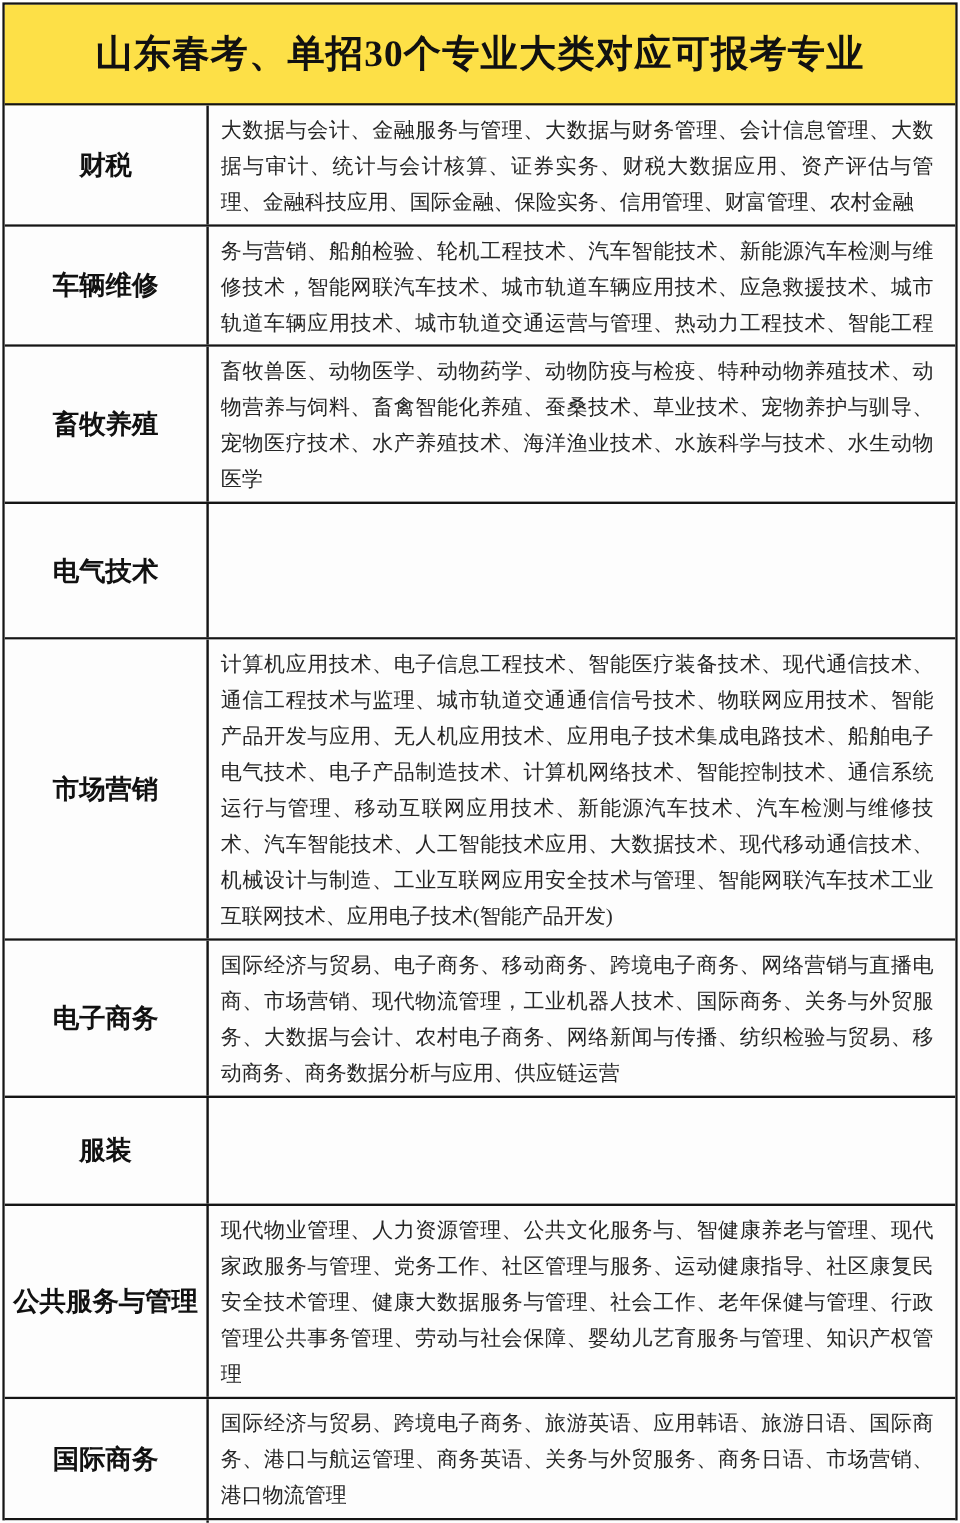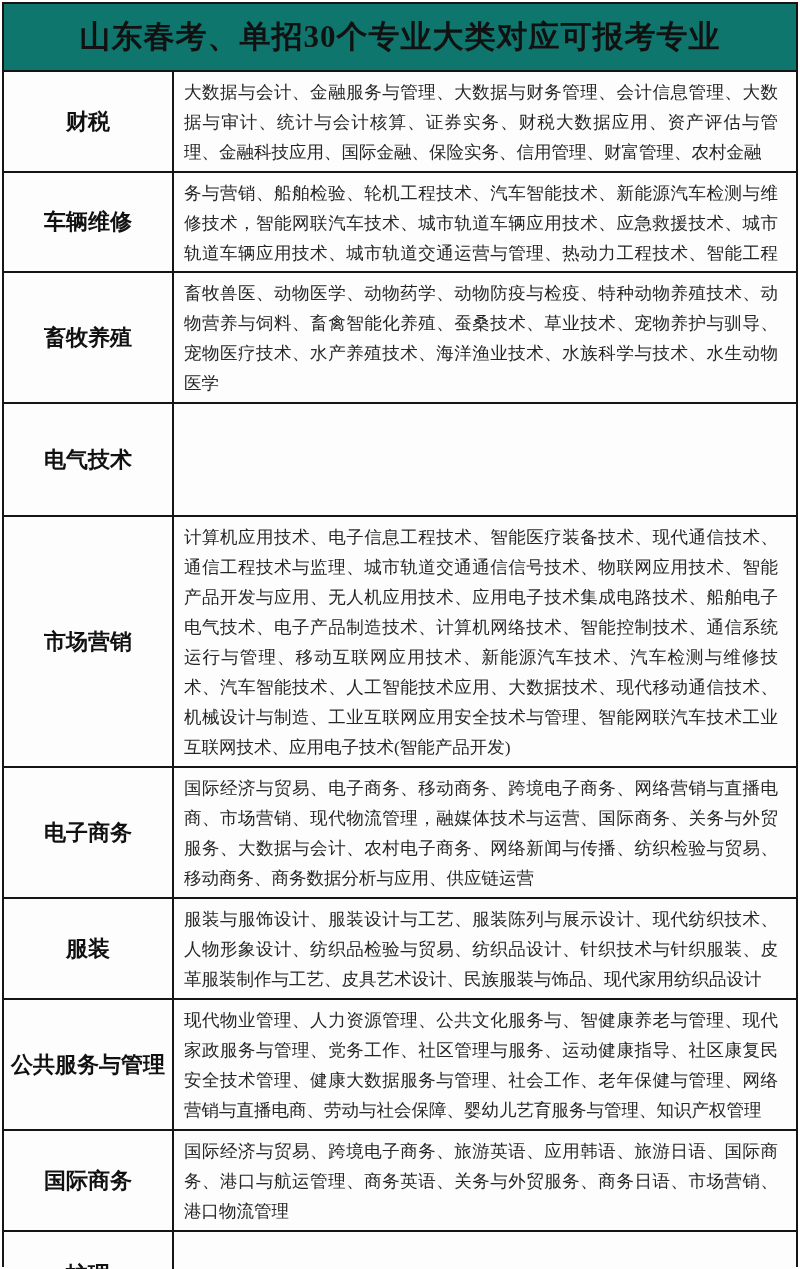--- a/index.html
+++ b/index.html
@@ -13,22 +13,22 @@
     overflow: hidden;
   }
   .sheet {
     position: absolute;
     left: 2px; top: 2px;
     width: 796px; height: 1265px;
     border: 2px solid #151515;
     background: #fdfdfd;
   }
   .title-bar {
-    height: 68px;
-    background: #0f766e;
+    height: 84px;
+    background: #fde047;
     border-bottom: 2px solid #151515;
     display: flex;
     align-items: center;
     justify-content: center;
   }
   .title-bar h1 {
     font-size: 31px;
     font-weight: bold;
     letter-spacing: 1px;
     color: #111111;
@@ -113,35 +113,32 @@
   <div class="trow r5">
     <div class="cat">市场营销</div>
     <div class="majors">
         <span>计算机应用技术、电子信息工程技术、智能医疗装备技术、现代通信技术、通信工程技术与监理、城市轨道交通通信信号技术、物联网应用技术、智能产品开发与应用、无人机应用技术、应用电子技术集成电路技术、船舶电子电气技术、电子产品制造技术、计算机网络技术、智能控制技术、通信系统运行与管理、移动互联网应用技术、新能源汽车技术、汽车检测与维修技术、汽车智能技术、人工智能技术应用、大数据技术、现代移动通信技术、机械设计与制造、工业互联网应用安全技术与管理、智能网联汽车技术工业互联网技术、应用电子技术(智能产品开发)</span>
       </div>
   </div>
 
   <div class="trow r6">
     <div class="cat">电子商务</div>
     <div class="majors">
-        <span>国际经济与贸易、电子商务、移动商务、跨境电子商务、网络营销与直播电商、市场营销、现代物流管理，融媒体技术与运营、国际商务、关务与外贸服务、大数据与会计、农村电子商务、网络新闻与传播、纺织检验与贸易、移动商务、商务数据分析与应用、供应链运营</span>
+        <span>国际经济与贸易、电子商务、移动商务、跨境电子商务、网络营销与直播电商、市场营销、现代物流管理，工业机器人技术、国际商务、关务与外贸服务、大数据与会计、农村电子商务、网络新闻与传播、纺织检验与贸易、移动商务、商务数据分析与应用、供应链运营</span>
       </div>
   </div>
 
   <div class="trow r7">
     <div class="cat">服装</div>
-    <div class="majors">
-        <span>服装与服饰设计、服装设计与工艺、服装陈列与展示设计、现代纺织技术、人物形象设计、纺织品检验与贸易、纺织品设计、针织技术与针织服装、皮革服装制作与工艺、皮具艺术设计、民族服装与饰品、现代家用纺织品设计</span>
-      </div>
   </div>
 
   <div class="trow r8">
     <div class="cat">公共服务与管理</div>
     <div class="majors">
-        <span>现代物业管理、人力资源管理、公共文化服务与、智健康养老与管理、现代家政服务与管理、党务工作、社区管理与服务、运动健康指导、社区康复民安全技术管理、健康大数据服务与管理、社会工作、老年保健与管理、网络营销与直播电商、劳动与社会保障、婴幼儿艺育服务与管理、知识产权管理</span>
+        <span>现代物业管理、人力资源管理、公共文化服务与、智健康养老与管理、现代家政服务与管理、党务工作、社区管理与服务、运动健康指导、社区康复民安全技术管理、健康大数据服务与管理、社会工作、老年保健与管理、行政管理公共事务管理、劳动与社会保障、婴幼儿艺育服务与管理、知识产权管理</span>
       </div>
   </div>
 
   <div class="trow r9">
     <div class="cat">国际商务</div>
     <div class="majors">
         <span>国际经济与贸易、跨境电子商务、旅游英语、应用韩语、旅游日语、国际商务、港口与航运管理、商务英语、关务与外贸服务、商务日语、市场营销、港口物流管理</span>
       </div>
   </div>
 

